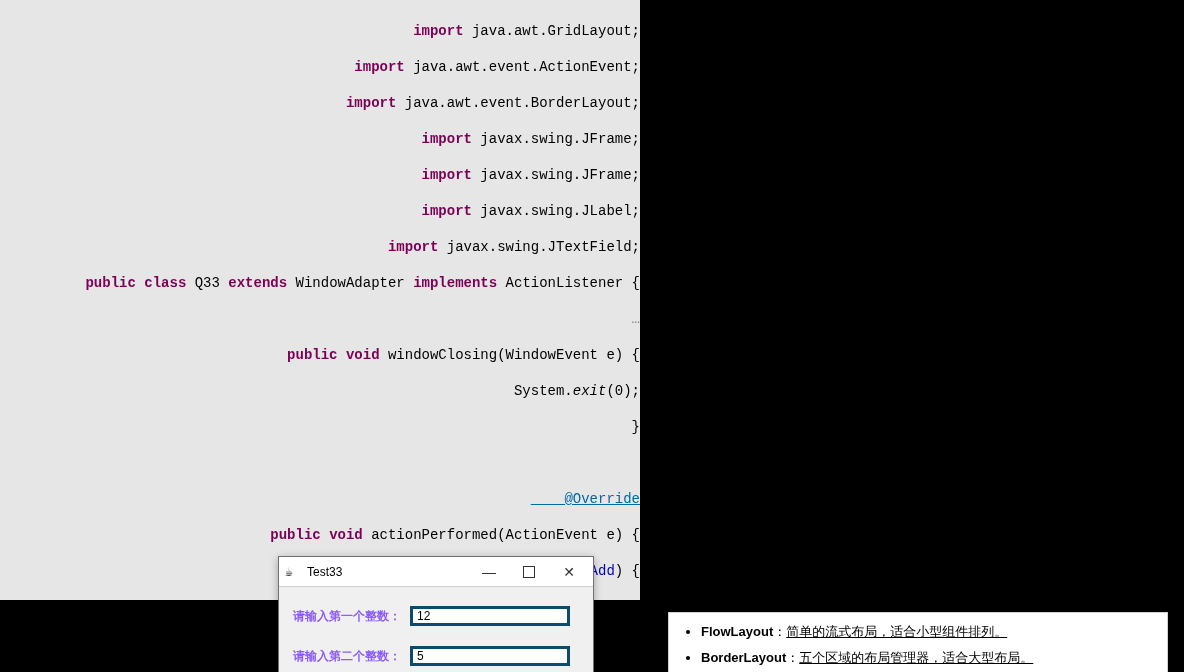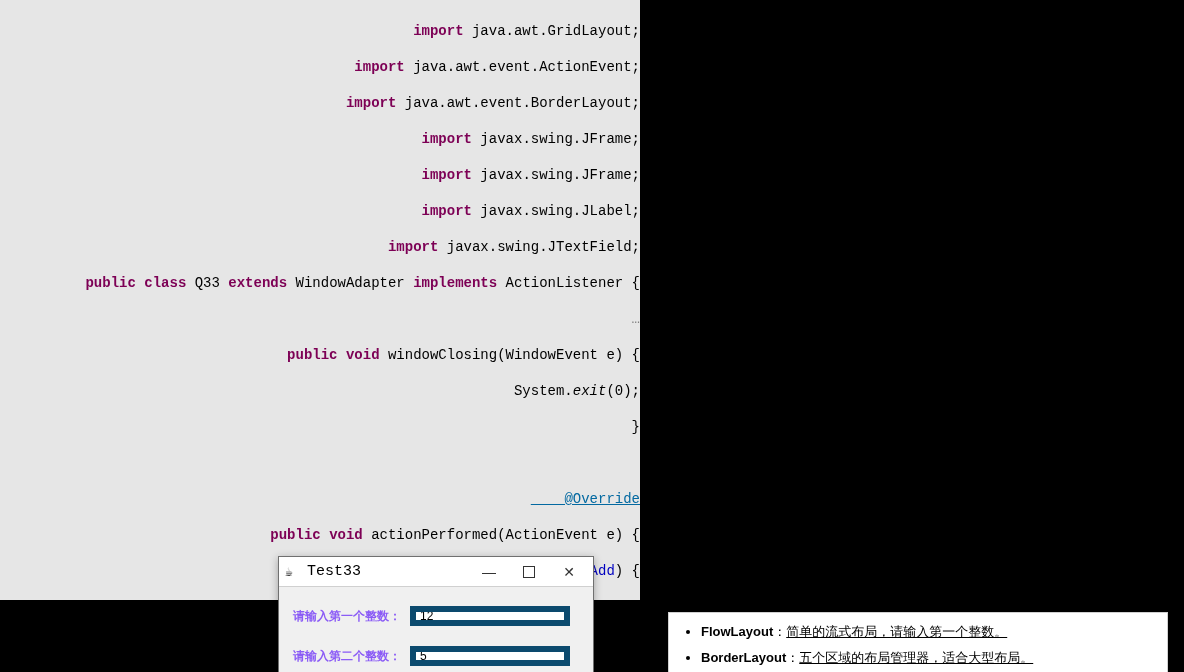--- a/index.html
+++ b/index.html
@@ -49,21 +49,21 @@
     border-bottom: 1px solid #d0d0d0;
     display: flex;
     align-items: center;
     padding: 0 4px;
   }
   .app-icon {
     width: 16px; height: 16px;
     margin: 0 6px 0 2px;
     font-size: 13px;
   }
-  .title-text { flex: 1; font-family: Liberation Mono, monospace; font-size: 15px; color: #000; }
+  .title-text { flex: 1; font-family: Liberation Sans, sans-serif; font-size: 12px; color: #000; }
   .win-btns { display: flex; }
   .win-btn {
     width: 40px; height: 28px;
     display: flex; align-items: center; justify-content: center;
     font-family: "Segoe UI", sans-serif; font-size: 14px;
     color: #333;
   }
   .win-btn.square::before {
     content: ""; display: block; width: 10px; height: 10px;
     border: 1px solid #333;
@@ -72,21 +72,21 @@
   .form-row {
     display: flex; align-items: center;
     height: 40px;
     font-family: "Microsoft YaHei", sans-serif;
     font-size: 12px;
     padding-top: 6px;
   }
   .form-label { width: 112px; text-align: right; color: #8b5cf6; margin-right: 9px; white-space: nowrap; font-weight: bold; }
   .form-input {
     height: 20px; width: 160px;
-    border: 6px solid #0c4a6e;
+    border: 3px solid #0c4a6e;
     padding: 1px 4px;
     font-family: "Microsoft YaHei", sans-serif; font-size: 12px;
     background: #fff;
   }
 
   .info-panel {
     position: absolute;
     top: 612px;
     left: 668px;
     width: 500px;
@@ -149,17 +149,17 @@
     <div class="form-row">
       <span class="form-label">请输入第二个整数：</span>
       <input class="form-input" value="5" style="">
     </div>
 
   </div>
 </div>
 
 <div class="info-panel">
   <ul class="info-list">
-    <li><span class="info-name">FlowLayout</span>：<span class="info-desc">简单的流式布局，请输入第一个整数。</span></li>
+    <li><span class="info-name">FlowLayout</span>：<span class="info-desc">简单的流式布局，适合小型组件排列。</span></li>
     <li><span class="info-name">BorderLayout</span>：<span class="info-desc">五个区域的布局管理器，适合大型布局。</span></li>
 
   </ul>
 </div>
 
 </body></html>

